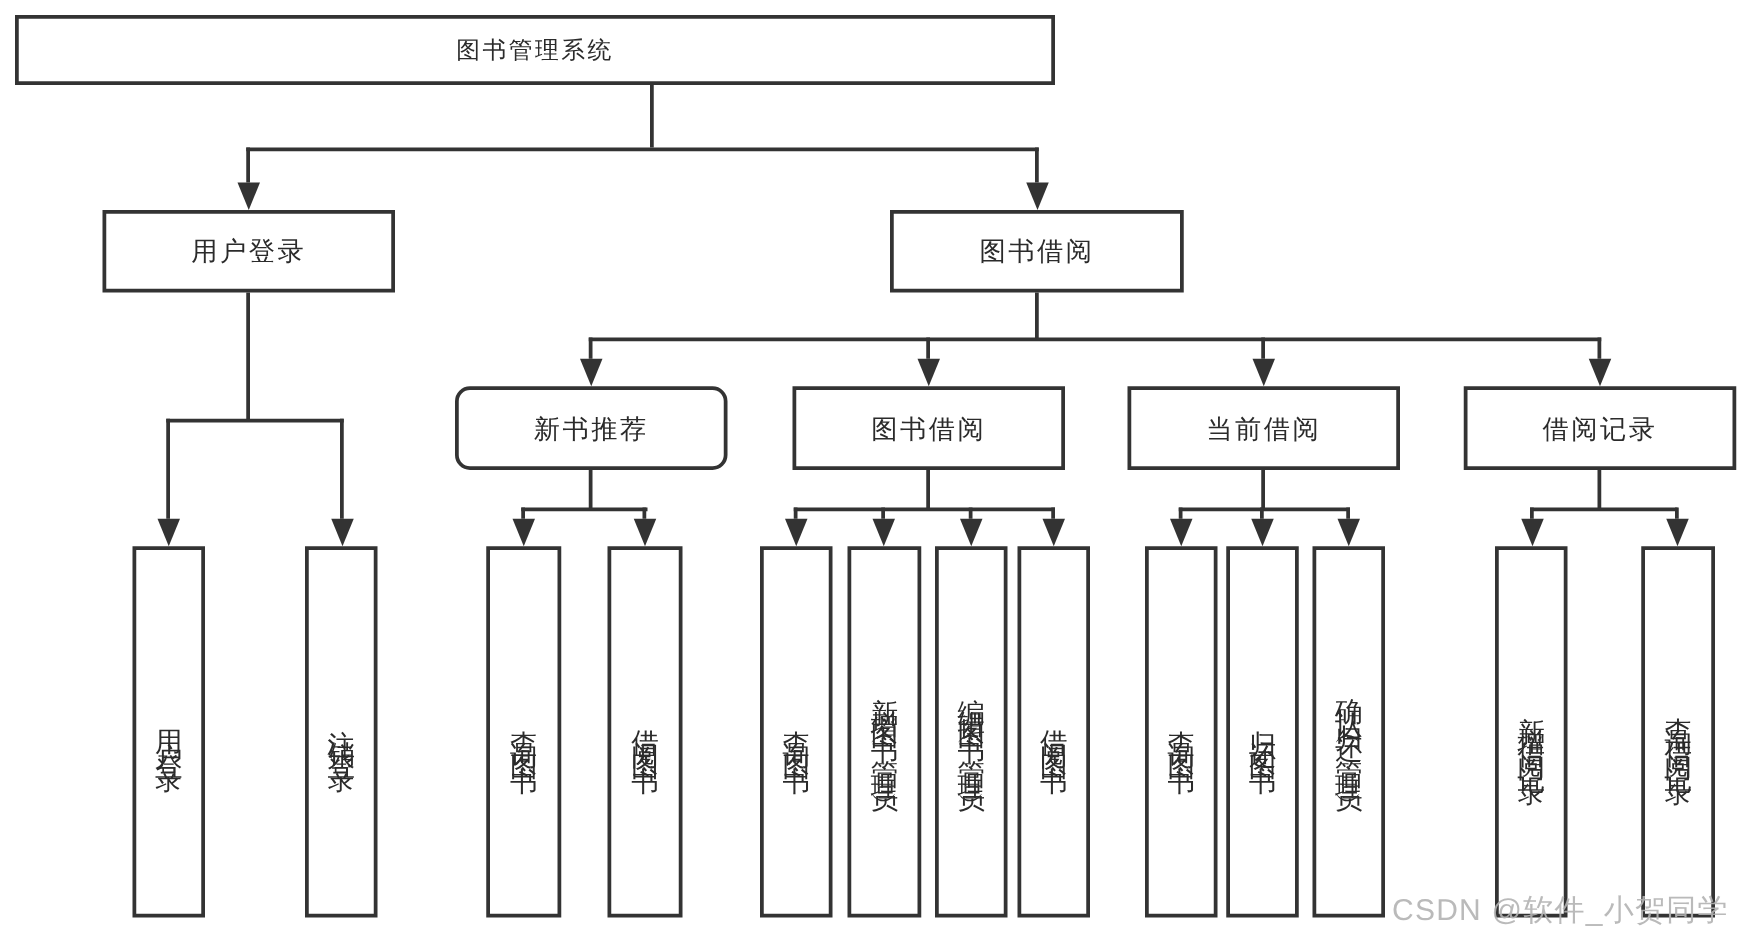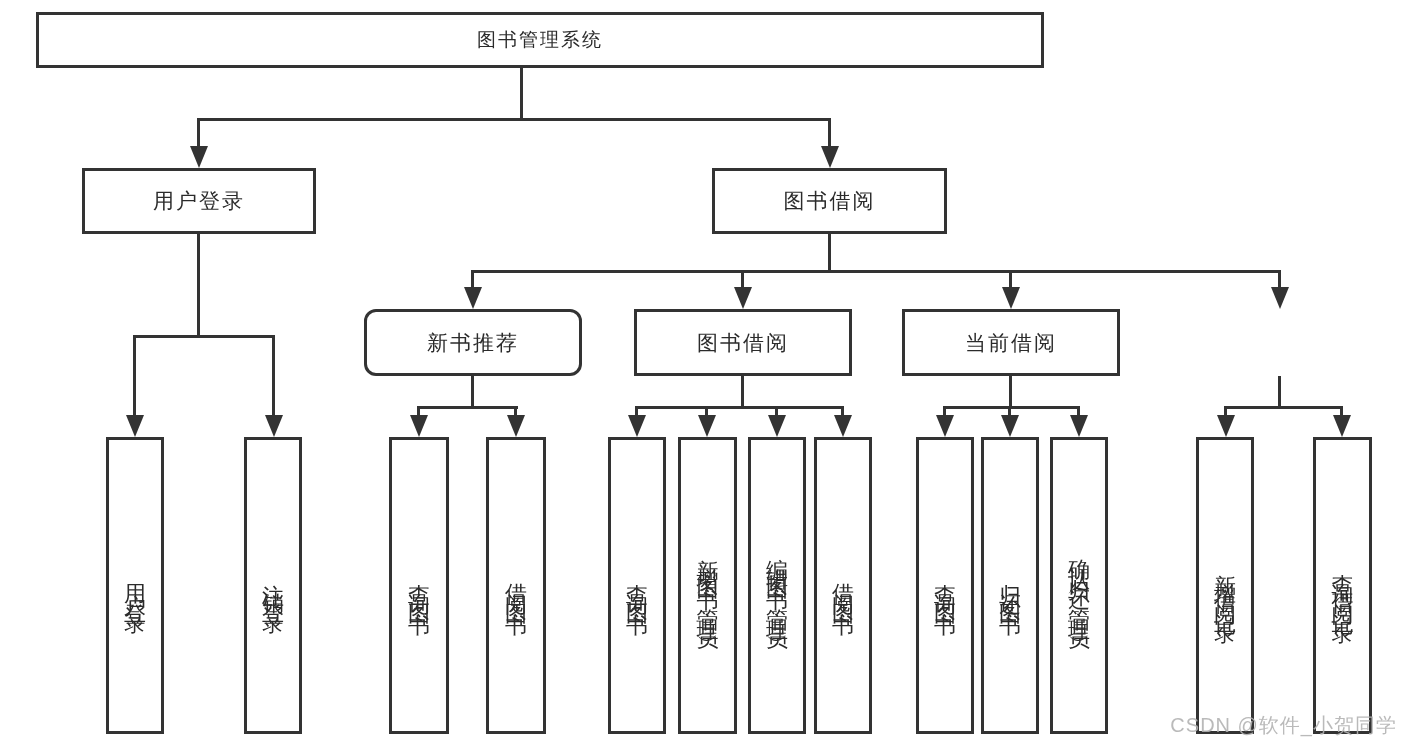--- a/index.html
+++ b/index.html
@@ -37,35 +37,35 @@
   .arrow {
     position: absolute;
     width: 0; height: 0;
     border-left: 9px solid transparent;
     border-right: 9px solid transparent;
     border-top: 22px solid #333333;
   }
   .watermark {
     position: absolute;
     top: 712px;
-    right: 8px;
-    font-size: 20px;
+    right: 22px;
+    font-size: 24px;
     color: rgba(178,178,178,0.9);
     letter-spacing: 1px;
     z-index: 10;
     white-space: nowrap;
     text-align: right;
   }
 </style>
 </head>
 <body>
 
 <div id="canvas">
 
-  <div class="node hnode root" style="left:12px; top:12px; width:1008px; height:56px;margin-left:24px;">图书管理系统</div>
+  <div class="node hnode root" style="left:12px; top:12px; width:832px; height:56px;">图书管理系统</div>
 
   <div class="vl" style="left:520px; top:68px;  height:50px;"></div>
   <div class="hl" style="left:197px; top:118px; width:634px;"></div>
   <div class="vl" style="left:197px; top:118px; height:28px;"></div>
   <div class="arrow" style="left:190px; top:146px;"></div>
   <div class="vl" style="left:828px; top:118px; height:28px;"></div>
   <div class="arrow" style="left:821px; top:146px;"></div>
 
   <div class="node hnode" style="left:82px;  top:168px; width:234px; height:66px;">用户登录</div>
   <div class="node hnode" style="left:712px; top:168px; width:235px; height:66px;">图书借阅</div>
@@ -84,20 +84,21 @@
   <div class="vl" style="left:741px;  top:270px; height:17px;"></div>
   <div class="arrow" style="left:734px;  top:287px;"></div>
   <div class="vl" style="left:1009px; top:270px; height:17px;"></div>
   <div class="arrow" style="left:1002px; top:287px;"></div>
   <div class="vl" style="left:1278px; top:270px; height:17px;"></div>
   <div class="arrow" style="left:1271px; top:287px;"></div>
 
   <div class="node hnode" style="left:364px;  top:309px; width:218px; height:67px;border-radius:12px;">新书推荐</div>
   <div class="node hnode" style="left:634px;  top:309px; width:218px; height:67px;">图书借阅</div>
   <div class="node hnode" style="left:902px;  top:309px; width:218px; height:67px;">当前借阅</div>
+  <div class="node hnode" style="left:1171px; top:309px; width:218px; height:67px;">借阅记录</div>
 
   <div class="vl" style="left:471px; top:376px; height:32px;"></div>
   <div class="hl" style="left:417px; top:406px; width:101px;"></div>
   <div class="vl" style="left:417px; top:406px; height:9px;"></div>
   <div class="arrow" style="left:410px; top:415px;"></div>
   <div class="vl" style="left:514px; top:406px; height:9px;"></div>
   <div class="arrow" style="left:507px; top:415px;"></div>
 
   <div class="vl" style="left:741px; top:376px; height:32px;"></div>
   <div class="hl" style="left:635px; top:406px; width:209px;"></div>

